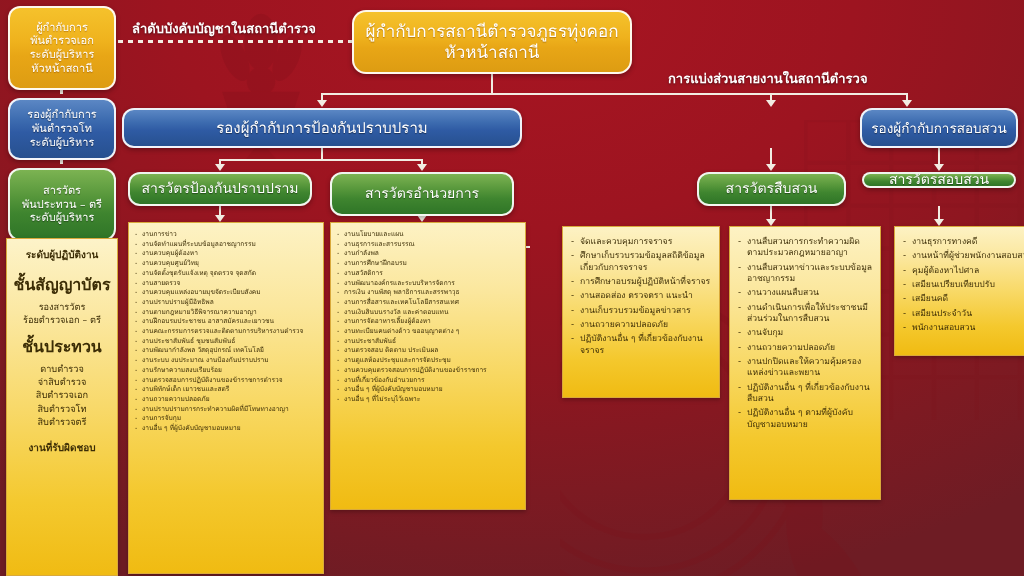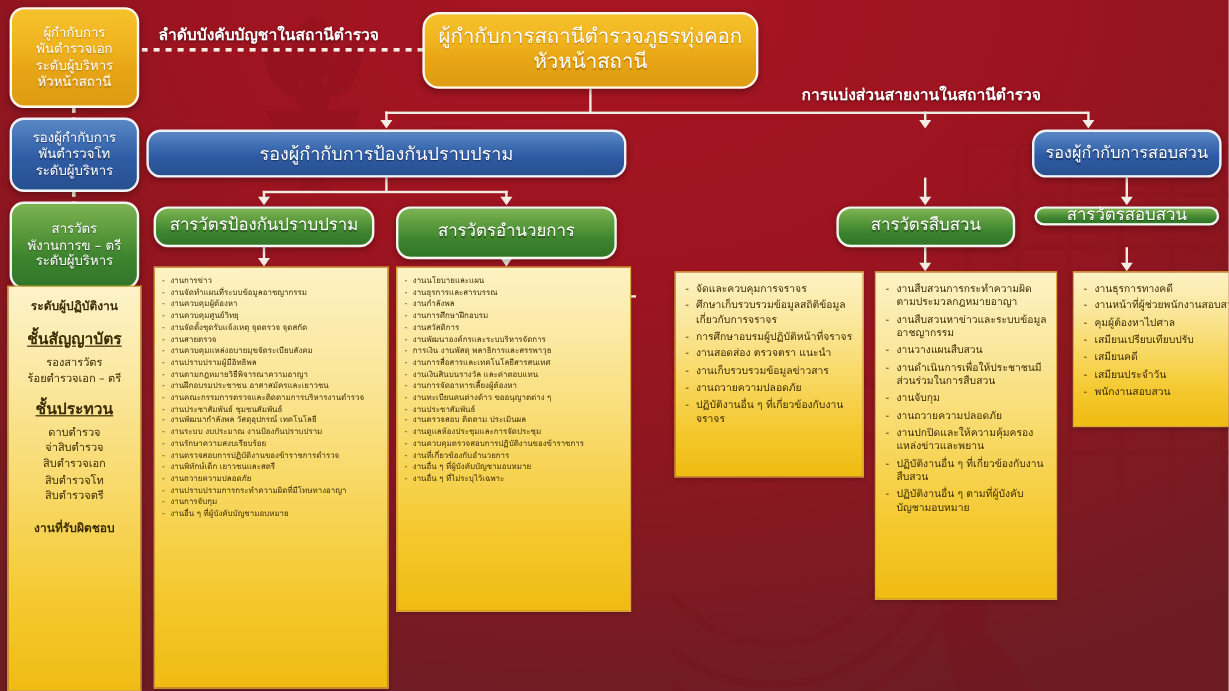--- a/index.html
+++ b/index.html
@@ -150,22 +150,22 @@
     background: linear-gradient(180deg, #fdf3c9 0%, #fbe8a2 22%, #f8d96a 50%, #f4c92f 78%, #f0bb13 100%);
     border: 1px solid #d9a93b;
     box-shadow: 0 2px 4px rgba(0,0,0,.25);
     color: #3b2c05;
     text-align: center;
     padding: 8px 4px;
     font-size: 9px;
   }
   #sidebar .hd { font-weight: bold; font-size: 10px; margin-bottom: 10px; }
   #sidebar .sec {
-    font-weight: bold; font-size: 13px;
-    text-decoration: underline; margin: 7px 0 3px;
+    font-weight: bold; font-size: 16px;
+    margin: 7px 0 3px;
   }
   #sidebar .row { font-size: 9.2px; line-height: 1.45; }
   #sidebar .foot { font-weight: bold; font-size: 10px; margin-top: 12px; }
 
   
   .caption {
     position: absolute;
     color: #fff;
     font-size: 13px;
     font-weight: bold;
@@ -275,21 +275,21 @@
     <span>
       <span>รองผู้กำกับการ</span>
       <span>พันตำรวจโท</span>
       <span>ระดับผู้บริหาร</span>
     </span>
   </div>
 
   <div class="node green" id="box-insp">
     <span>
       <span>สารวัตร</span>
-      <span>พังานการข – ตรี</span>
+      <span>พันประทวน – ตรี</span>
       <span>ระดับผู้บริหาร</span>
     </span>
   </div>
 
   <div class="node gold" id="box-chief">
     <span>
       <span>ผู้กำกับการสถานีตำรวจภูธรทุ่งคอก</span>
       <span>หัวหน้าสถานี</span>
     </span>
   </div>

